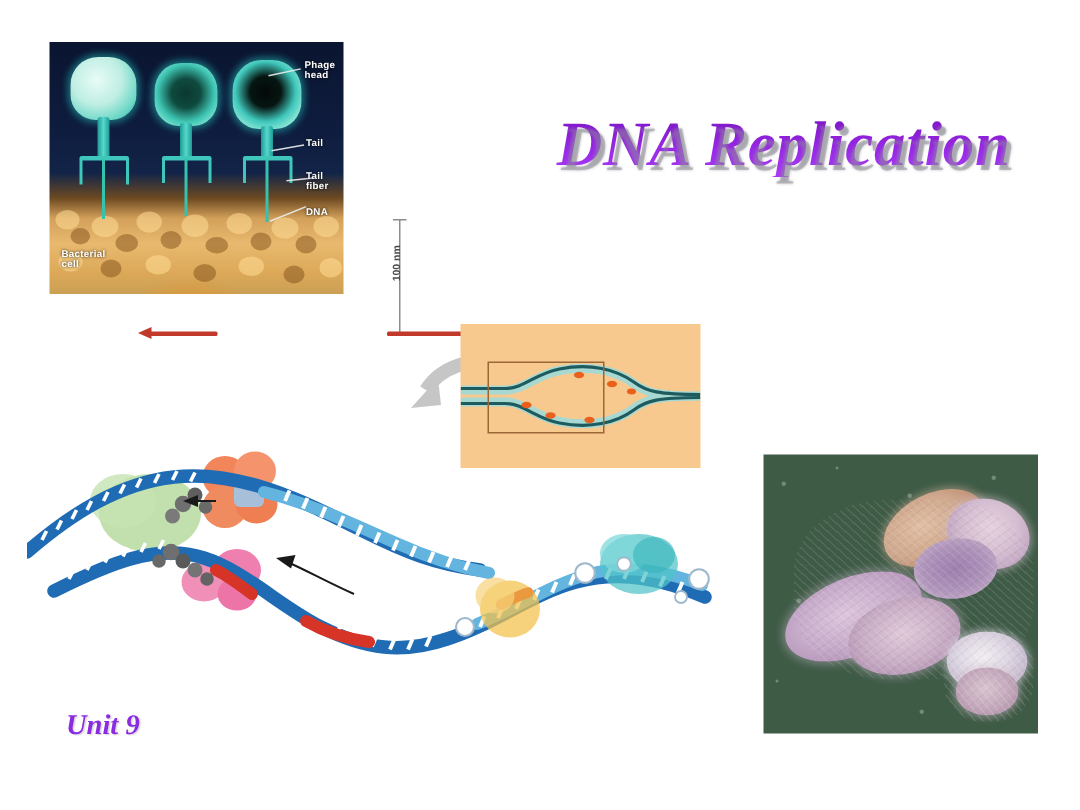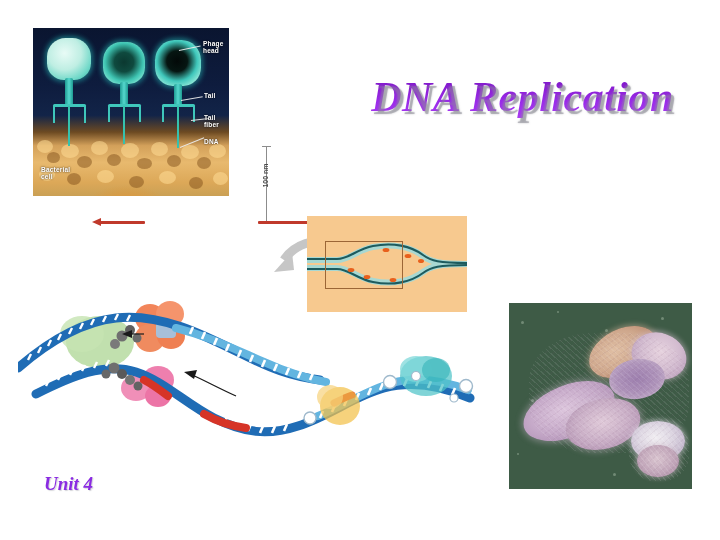--- a/index.html
+++ b/index.html
@@ -549,16 +549,16 @@
     <div class="chr-arm" style="left:128px; top:142px; width:42px; height:32px;
                 background: radial-gradient(ellipse at 48% 44%, #d9c4cf 0%, #c3a8bb 52%, #ad8fa5 86%);
                 box-shadow: 0 0 4px 2px rgba(215,195,208,0.4);"></div>
     <div class="chr-arm" style="left:120px; top:116px; width:60px; height:62px; opacity:0.32;
                 background: repeating-linear-gradient(50deg, rgba(255,255,255,0.35) 0 1px, rgba(0,0,0,0) 1px 4px),
                             repeating-linear-gradient(-40deg, rgba(130,100,125,0.25) 0 1px, rgba(0,0,0,0) 1px 5px);
                 border-radius: 42%;"></div>
   </div>
 
   <div id="footer">
-    <span class="unit">Unit 4</span>
+    <span class="unit">Unit 9</span>
   </div>
 
 </div>
 
 </body></html>

